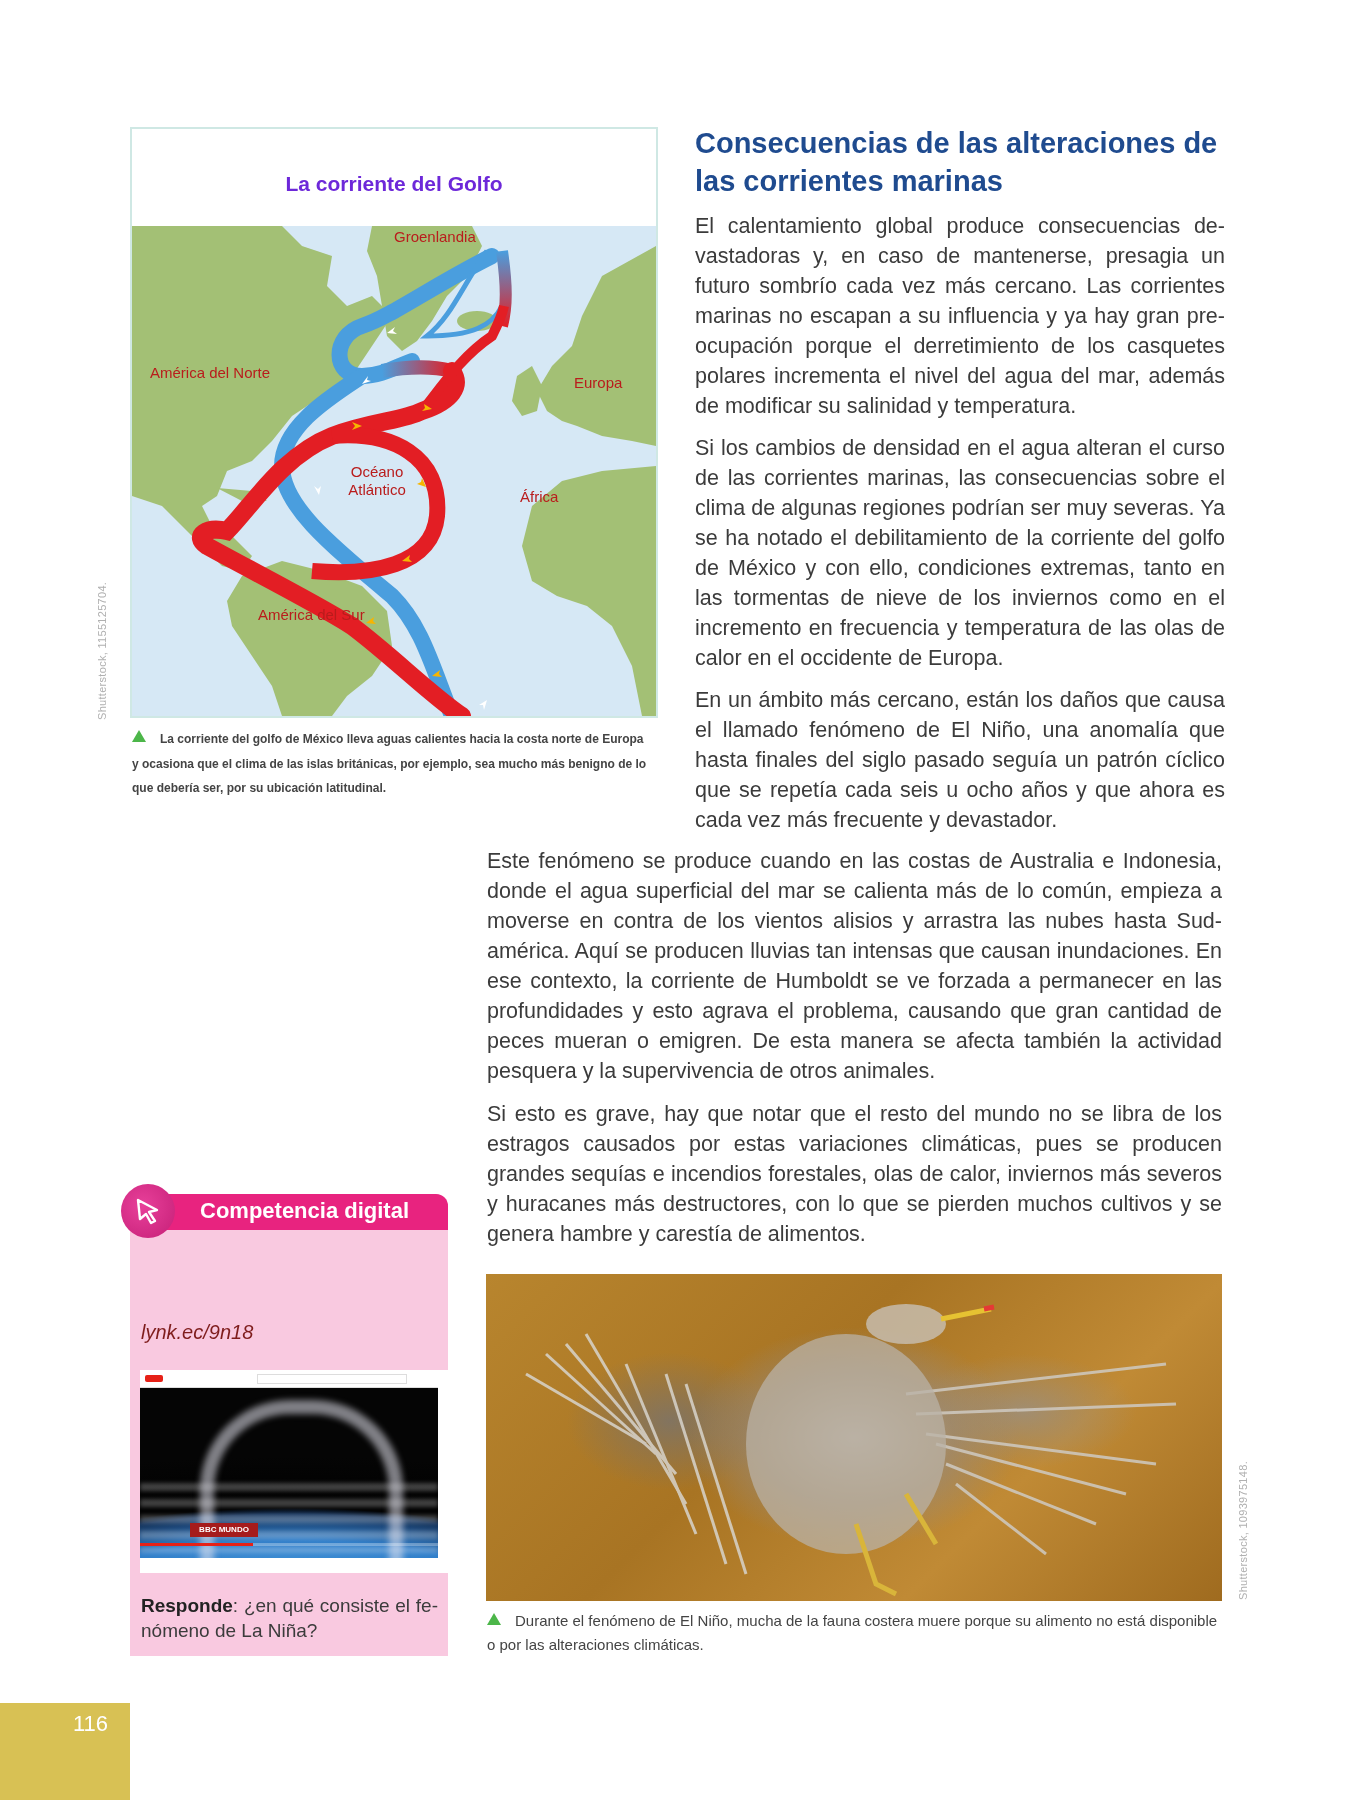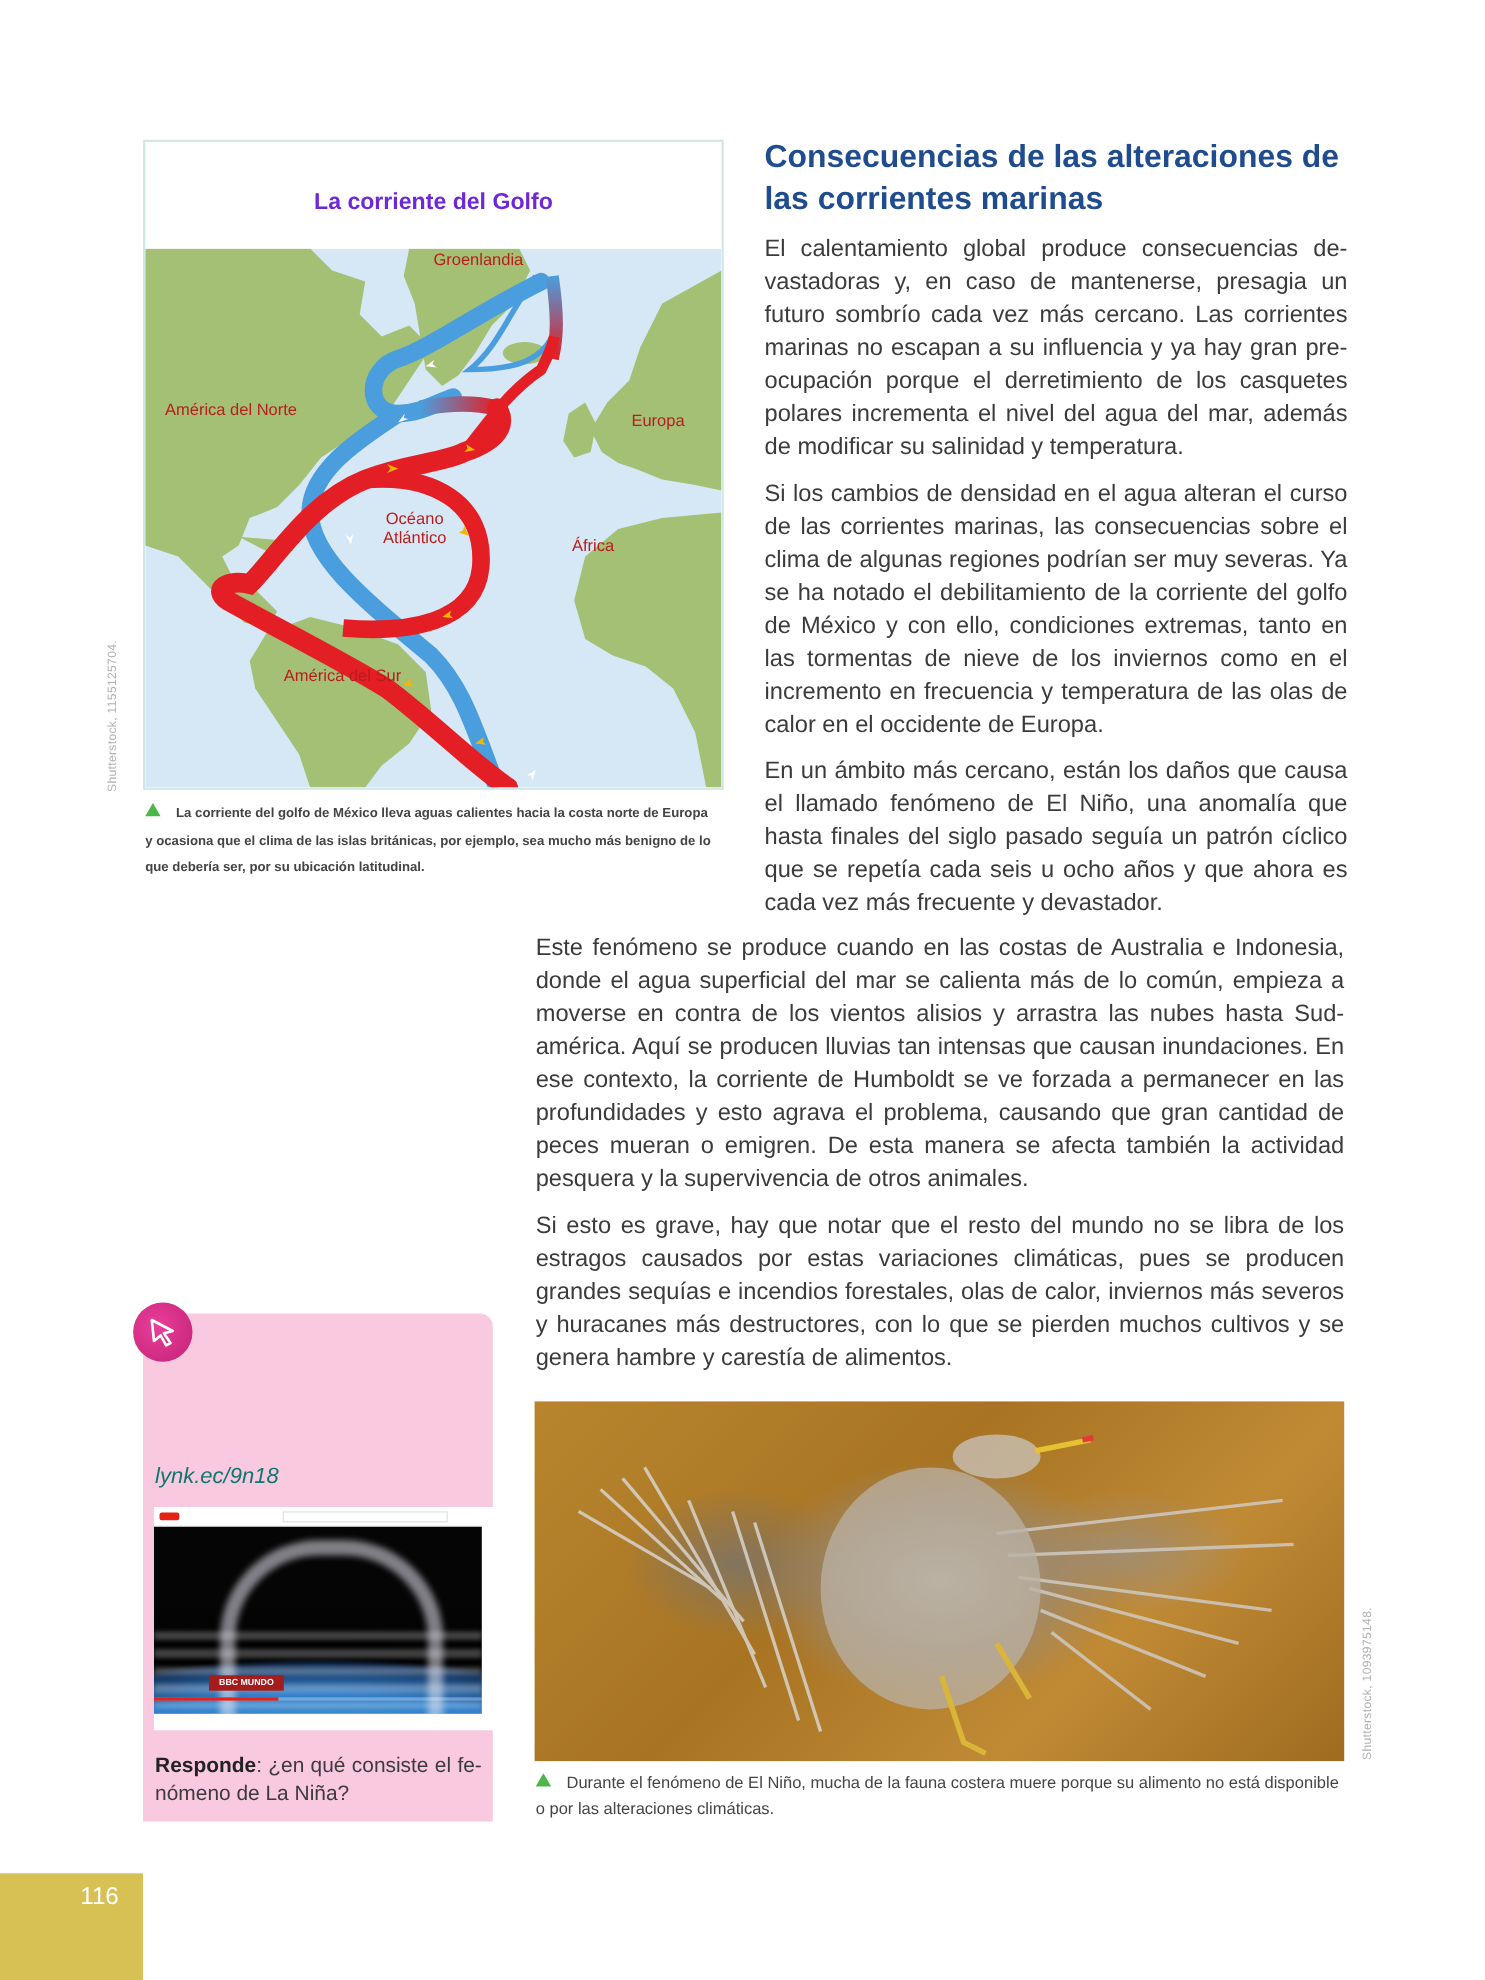--- a/index.html
+++ b/index.html
@@ -53,21 +53,21 @@
   #comp-box { left: 130px; top: 1194px; width: 318px; height: 462px; background: #f9c9e0; border-radius: 0 12px 0 0; }
   #comp-header { position: absolute; left: 0; top: 0; width: 318px; height: 36px; background: #e8237f; border-radius: 0 12px 0 0; }
   #comp-title { position: absolute; left: 70px; top: 4px; color: #fff; font-weight: bold; font-size: 22px; }
   #comp-icon-circle {
     left: 121px; top: 1184px; width: 54px; height: 54px; border-radius: 50%;
     background: radial-gradient(circle at 40% 40%, #e8409a, #c51f77);
     display: flex; align-items: center; justify-content: center;
   }
   #comp-body { position: absolute; left: 11px; top: 43px; width: 297px; font-size: 19px; line-height: 24.5px; color: #3b3b3b; text-align: justify; }
   #comp-body b { color: #222; }
-  #comp-link { position: absolute; left: 11px; top: 137px; font-size: 20px; font-style: italic; color: #0f766e; }
+  #comp-link { position: absolute; left: 11px; top: 127px; font-size: 20px; font-style: italic; color: #7f1d1d; }
   #yt-shot { position: absolute; left: 10px; top: 176px; width: 354px; height: 203px; background: #fff; }
   #yt-bar { position: absolute; left: 0; top: 0; width: 298px; height: 17px; background: #fff; border-bottom: 1px solid #ddd; }
   #yt-logo { position: absolute; left: 5px; top: 5px; width: 18px; height: 7px; background: #e62117; border-radius: 2px; }
   #yt-search { position: absolute; left: 117px; top: 4px; width: 148px; height: 8px; border: 1px solid #ddd; }
   #yt-video { position: absolute; left: 0; top: 18px; width: 298px; height: 170px; overflow: hidden;
     background: radial-gradient(ellipse 180% 90% at 50% 130%, #5ab0ea 0%, #2f7dc9 45%, #14325a 62%, #000 66%, #050505 100%); }
   #yt-arc { position: absolute; left: 60px; top: 12px; width: 175px; height: 180px; border: 14px solid rgba(230,230,240,0.55); border-bottom: none; border-radius: 90px 90px 0 0; filter: blur(3px); }
   #yt-clouds { position: absolute; left: 0; top: 95px; width: 298px; height: 70px; background: repeating-linear-gradient(180deg, rgba(255,255,255,0.25) 0 8px, rgba(255,255,255,0) 8px 16px); filter: blur(2px); }
   #yt-bbc { position: absolute; left: 50px; top: 135px; width: 68px; height: 14px; background: #a51c1c; color: #fff; font-size: 8px; line-height: 14px; text-align: center; font-weight: bold; }
   #yt-progress { position: absolute; left: 0; top: 155px; width: 298px; height: 3px; background: rgba(255,255,255,0.3); }
@@ -175,20 +175,23 @@
 </div>
 
 <div id="section-title" class="abs">Consecuencias de las alteraciones de las corrientes marinas</div>
 <p id="p1" class="abs body-text">El calentamiento global produce consecuencias de­vastadoras y, en caso de mantenerse, presagia un futuro sombrío cada vez más cercano. Las corrientes marinas no escapan a su influencia y ya hay gran pre­ocupación porque el derretimiento de los casquetes polares incrementa el nivel del agua del mar, además de modificar su salinidad y temperatura.</p>
 <p id="p2" class="abs body-text">Si los cambios de densidad en el agua alteran el cur­so de las corrientes marinas, las consecuencias sobre el clima de algunas regiones podrían ser muy severas. Ya se ha notado el debilitamiento de la corriente del golfo de México y con ello, condiciones extremas, tan­to en las tormentas de nieve de los inviernos como en el incremento en frecuencia y temperatura de las olas de calor en el occidente de Europa.</p>
 <p id="p3" class="abs body-text">En un ámbito más cercano, están los daños que causa el llamado fenómeno de El Niño, una anomalía que hasta finales del siglo pasado seguía un patrón cíclico que se repetía cada seis u ocho años y que ahora es cada vez más frecuente y devastador.</p>
 <p id="p4" class="abs body-text">Este fenómeno se produce cuando en las costas de Australia e Indonesia, donde el agua superficial del mar se calienta más de lo común, empieza a moverse en contra de los vientos alisios y arrastra las nubes hasta Sud­américa. Aquí se producen lluvias tan intensas que causan inundaciones. En ese contexto, la corriente de Humboldt se ve forzada a permanecer en las profundidades y esto agrava el problema, causando que gran cantidad de peces mueran o emigren. De esta manera se afecta también la actividad pesquera y la supervivencia de otros animales.</p>
 <p id="p5" class="abs body-text">Si esto es grave, hay que notar que el resto del mundo no se libra de los estragos causados por estas variaciones climáticas, pues se producen grandes sequías e incendios forestales, olas de calor, inviernos más severos y huracanes más destructores, con lo que se pierden muchos cultivos y se genera hambre y carestía de alimentos.</p>
 
 <div id="comp-box" class="abs">
+  <div id="comp-header">
+    <span id="comp-title">Competencia digital</span>
+  </div>
   <div id="comp-link">lynk.ec/9n18</div>
   <div id="yt-shot">
     <div id="yt-bar">
       <div id="yt-logo"></div>
       <div id="yt-search"></div>
     </div>
     <div id="yt-video">
       <div id="yt-clouds"></div>
       <div id="yt-arc"></div>
       <div id="yt-bbc">BBC MUNDO</div>

